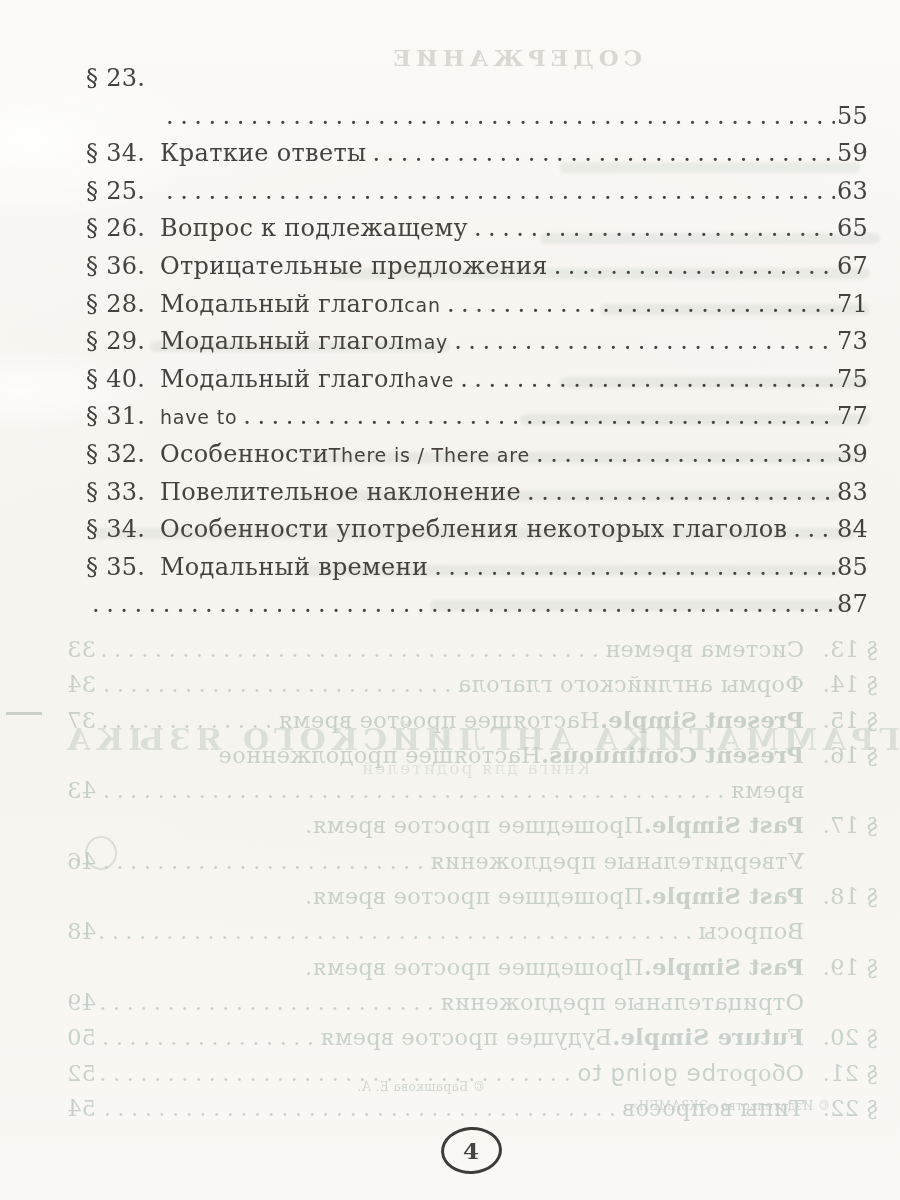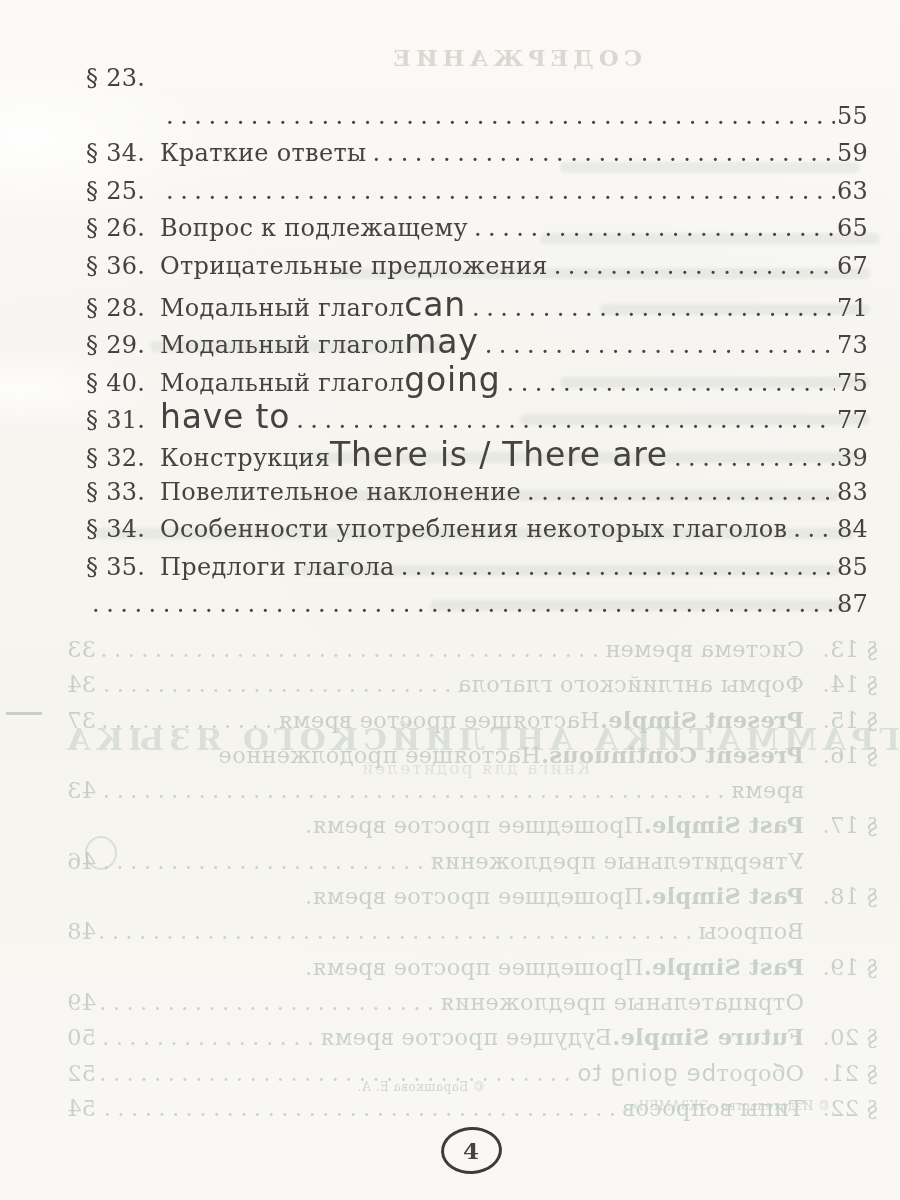--- a/index.html
+++ b/index.html
@@ -21,21 +21,21 @@
     position:absolute; left:86px; right:29px; top:60px;
   }
   .row{
     display:flex; align-items:baseline;
     height:37.6px; line-height:37.6px;
     font-size:24px; letter-spacing:.3px;
     white-space:nowrap;
   }
   .num{flex:0 0 74px;}
   .sp{flex:0 0 74px;}
-  .t-en{font-family:"DejaVu Sans", "Liberation Sans", sans-serif; font-size:33px; letter-spacing:.8px;}
+  .t-en{font-family:"DejaVu Sans", "Liberation Sans", sans-serif; font-size:19px; letter-spacing:.8px;}
   .t-lat{font-weight:bold;}
   .leader{
     flex:1 1 auto; overflow:hidden; white-space:nowrap;
     letter-spacing:6.5px; margin-left:6px; margin-right:2px;
   }
   .pg{flex:0 0 auto; min-width:34px; text-align:left;}
   
   .ghost-layer{
     position:absolute; inset:0;
     transform:scaleX(-1);
@@ -242,52 +242,52 @@
       <div class="row">
         <span class="num">§ 29.</span>
         <span class="t-ru">Модальный глагол </span>
         <span class="t-en">may </span>
         <span class="leader">......................................................................</span>
         <span class="pg">73</span>
       </div>
       <div class="row">
         <span class="num">§ 40.</span>
         <span class="t-ru">Модальный глагол </span>
-        <span class="t-en">going </span>
+        <span class="t-en">have </span>
         <span class="leader">......................................................................</span>
         <span class="pg">75</span>
       </div>
       <div class="row">
         <span class="num">§ 31.</span>
         <span class="t-en">have to</span>
         <span class="leader">......................................................................</span>
         <span class="pg">77</span>
       </div>
       <div class="row">
         <span class="num">§ 32.</span>
-        <span class="t-ru">Конструкция </span>
+        <span class="t-ru">Особенности </span>
         <span class="t-en">There is / There are</span>
         <span class="leader">......................................................................</span>
         <span class="pg">39</span>
       </div>
       <div class="row">
         <span class="num">§ 33.</span>
         <span class="t-ru">Повелительное наклонение </span>
         <span class="leader">......................................................................</span>
         <span class="pg">83</span>
       </div>
       <div class="row">
         <span class="num">§ 34.</span>
         <span class="t-ru">Особенности употребления некоторых глаголов</span>
         <span class="leader">......................................................................</span>
         <span class="pg">84</span>
       </div>
       <div class="row">
         <span class="num">§ 35.</span>
-        <span class="t-ru">Предлоги глагола</span>
+        <span class="t-ru">Модальный времени</span>
         <span class="leader">......................................................................</span>
         <span class="pg">85</span>
       </div>
       <div class="row">
         <span class="leader">......................................................................</span>
         <span class="pg">87</span>
       </div>
     </div>
 
   <div class="dash-artifact"></div>

